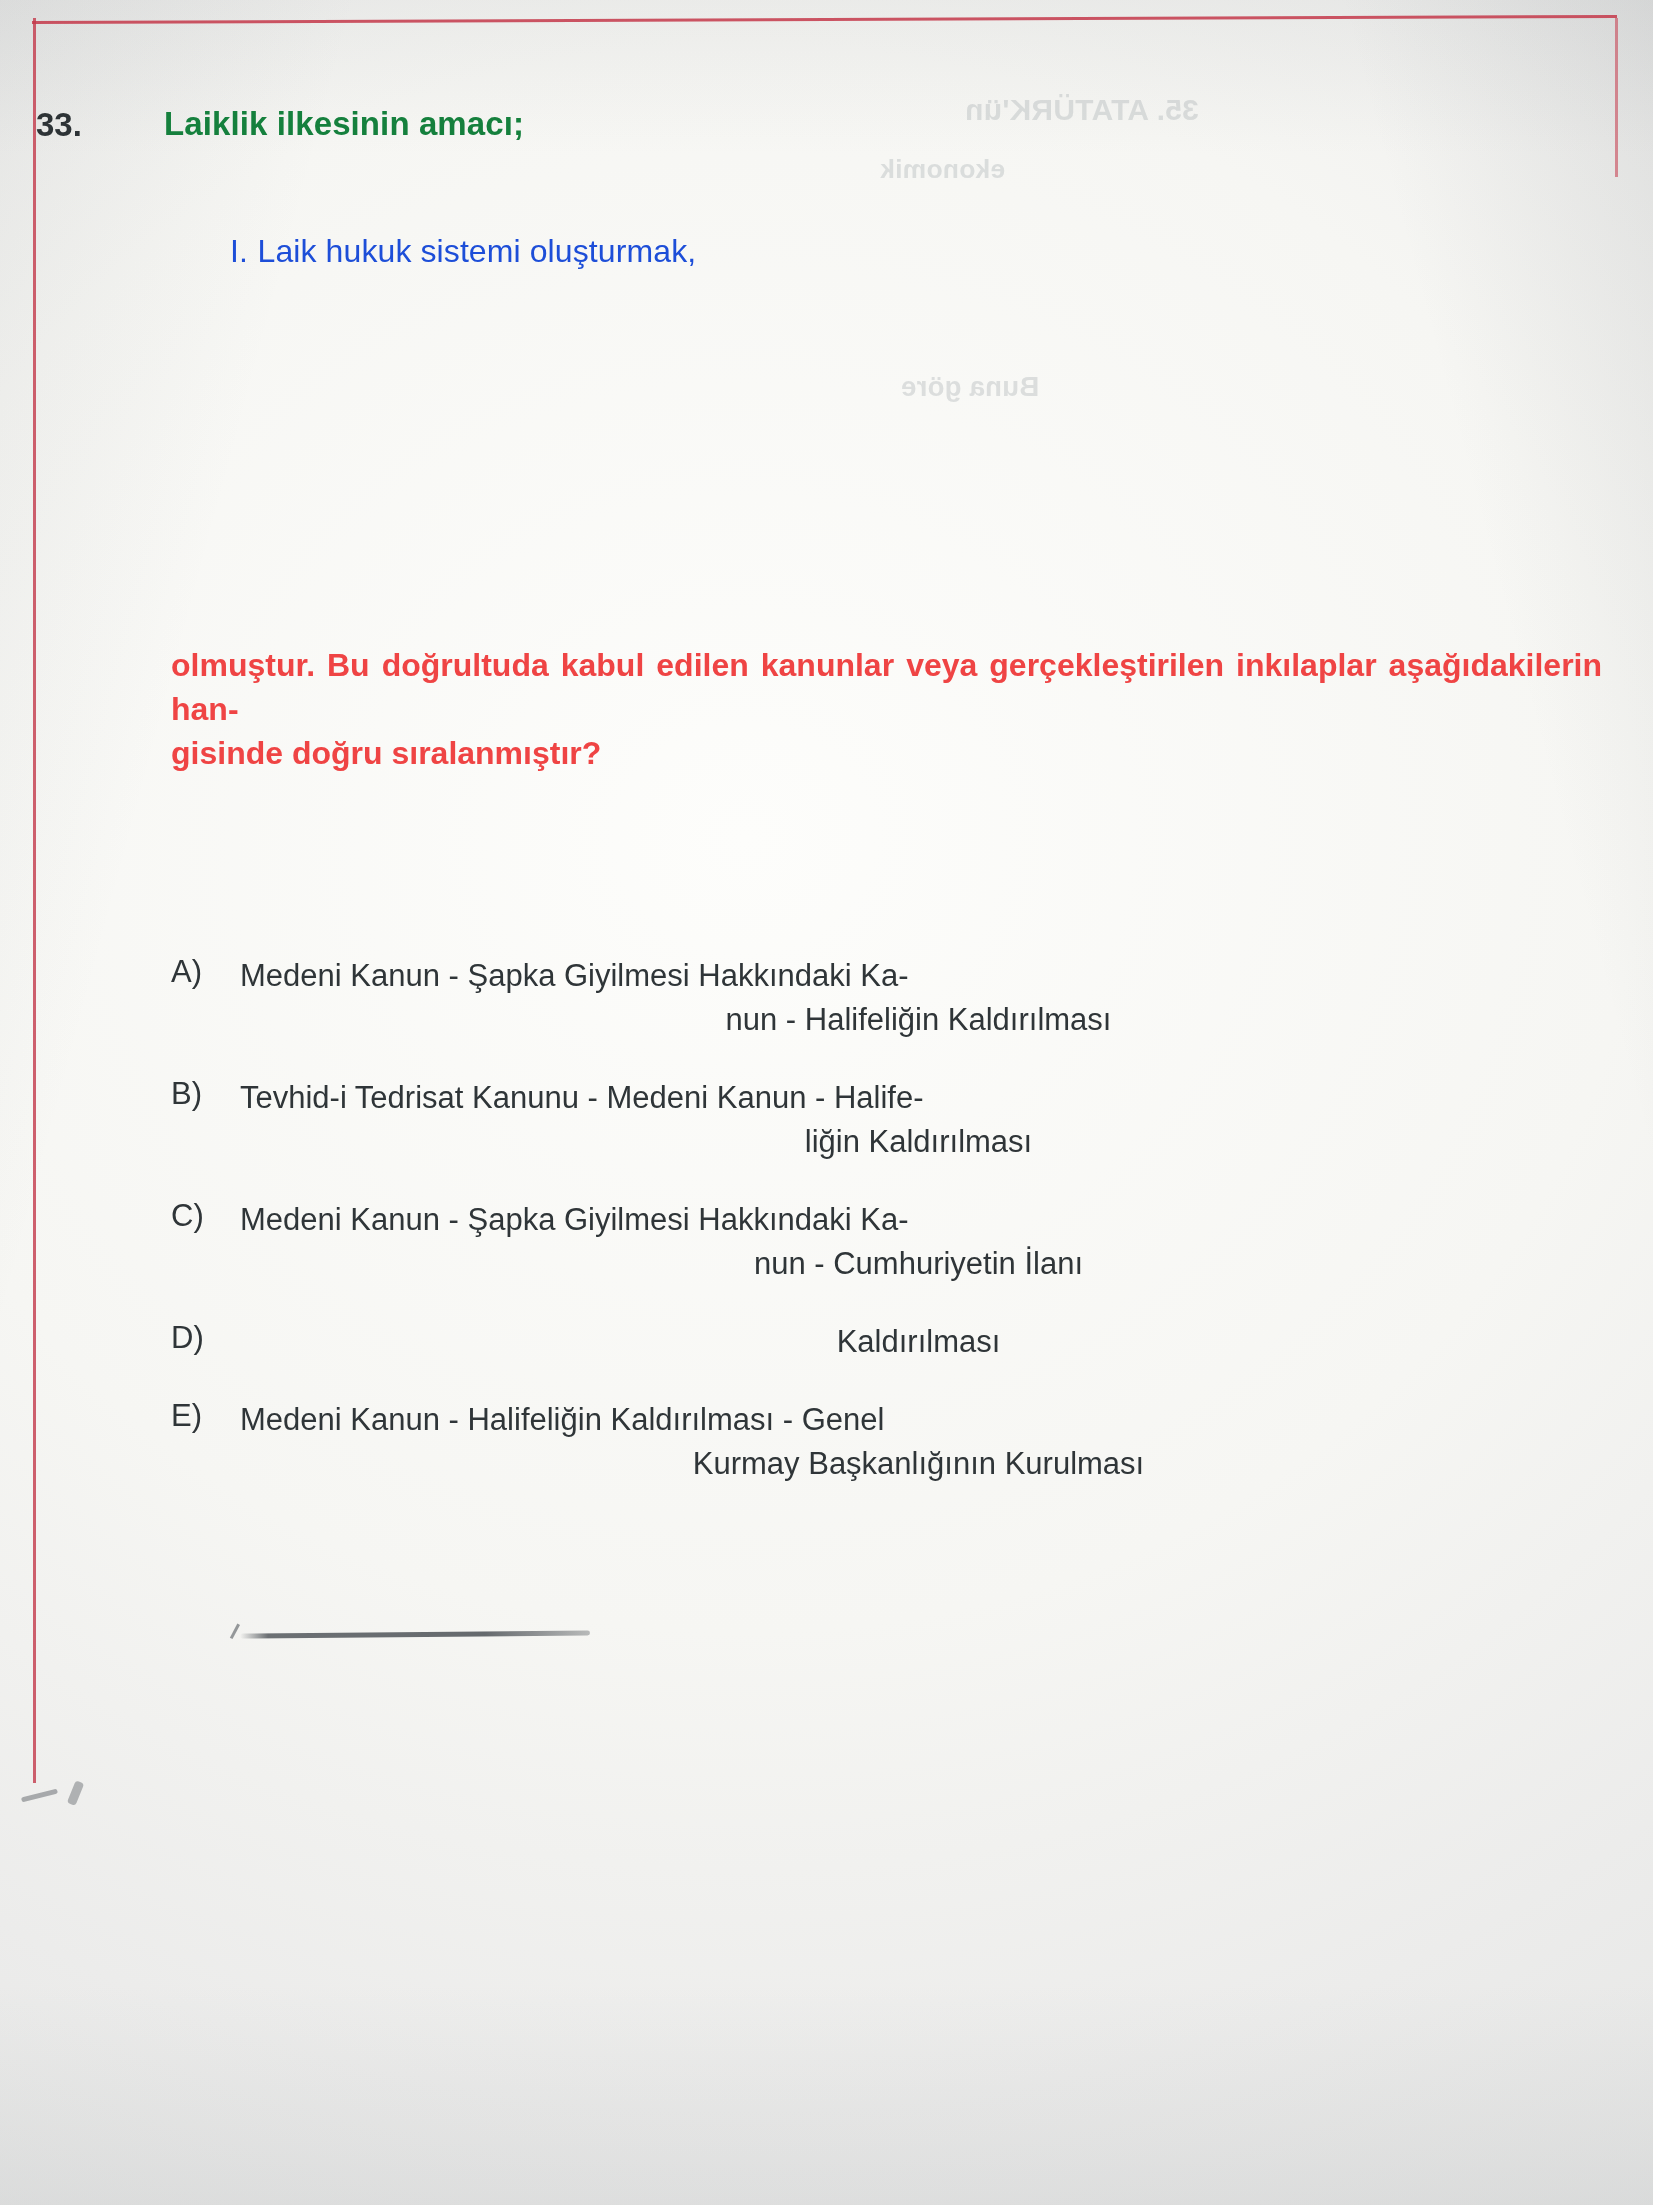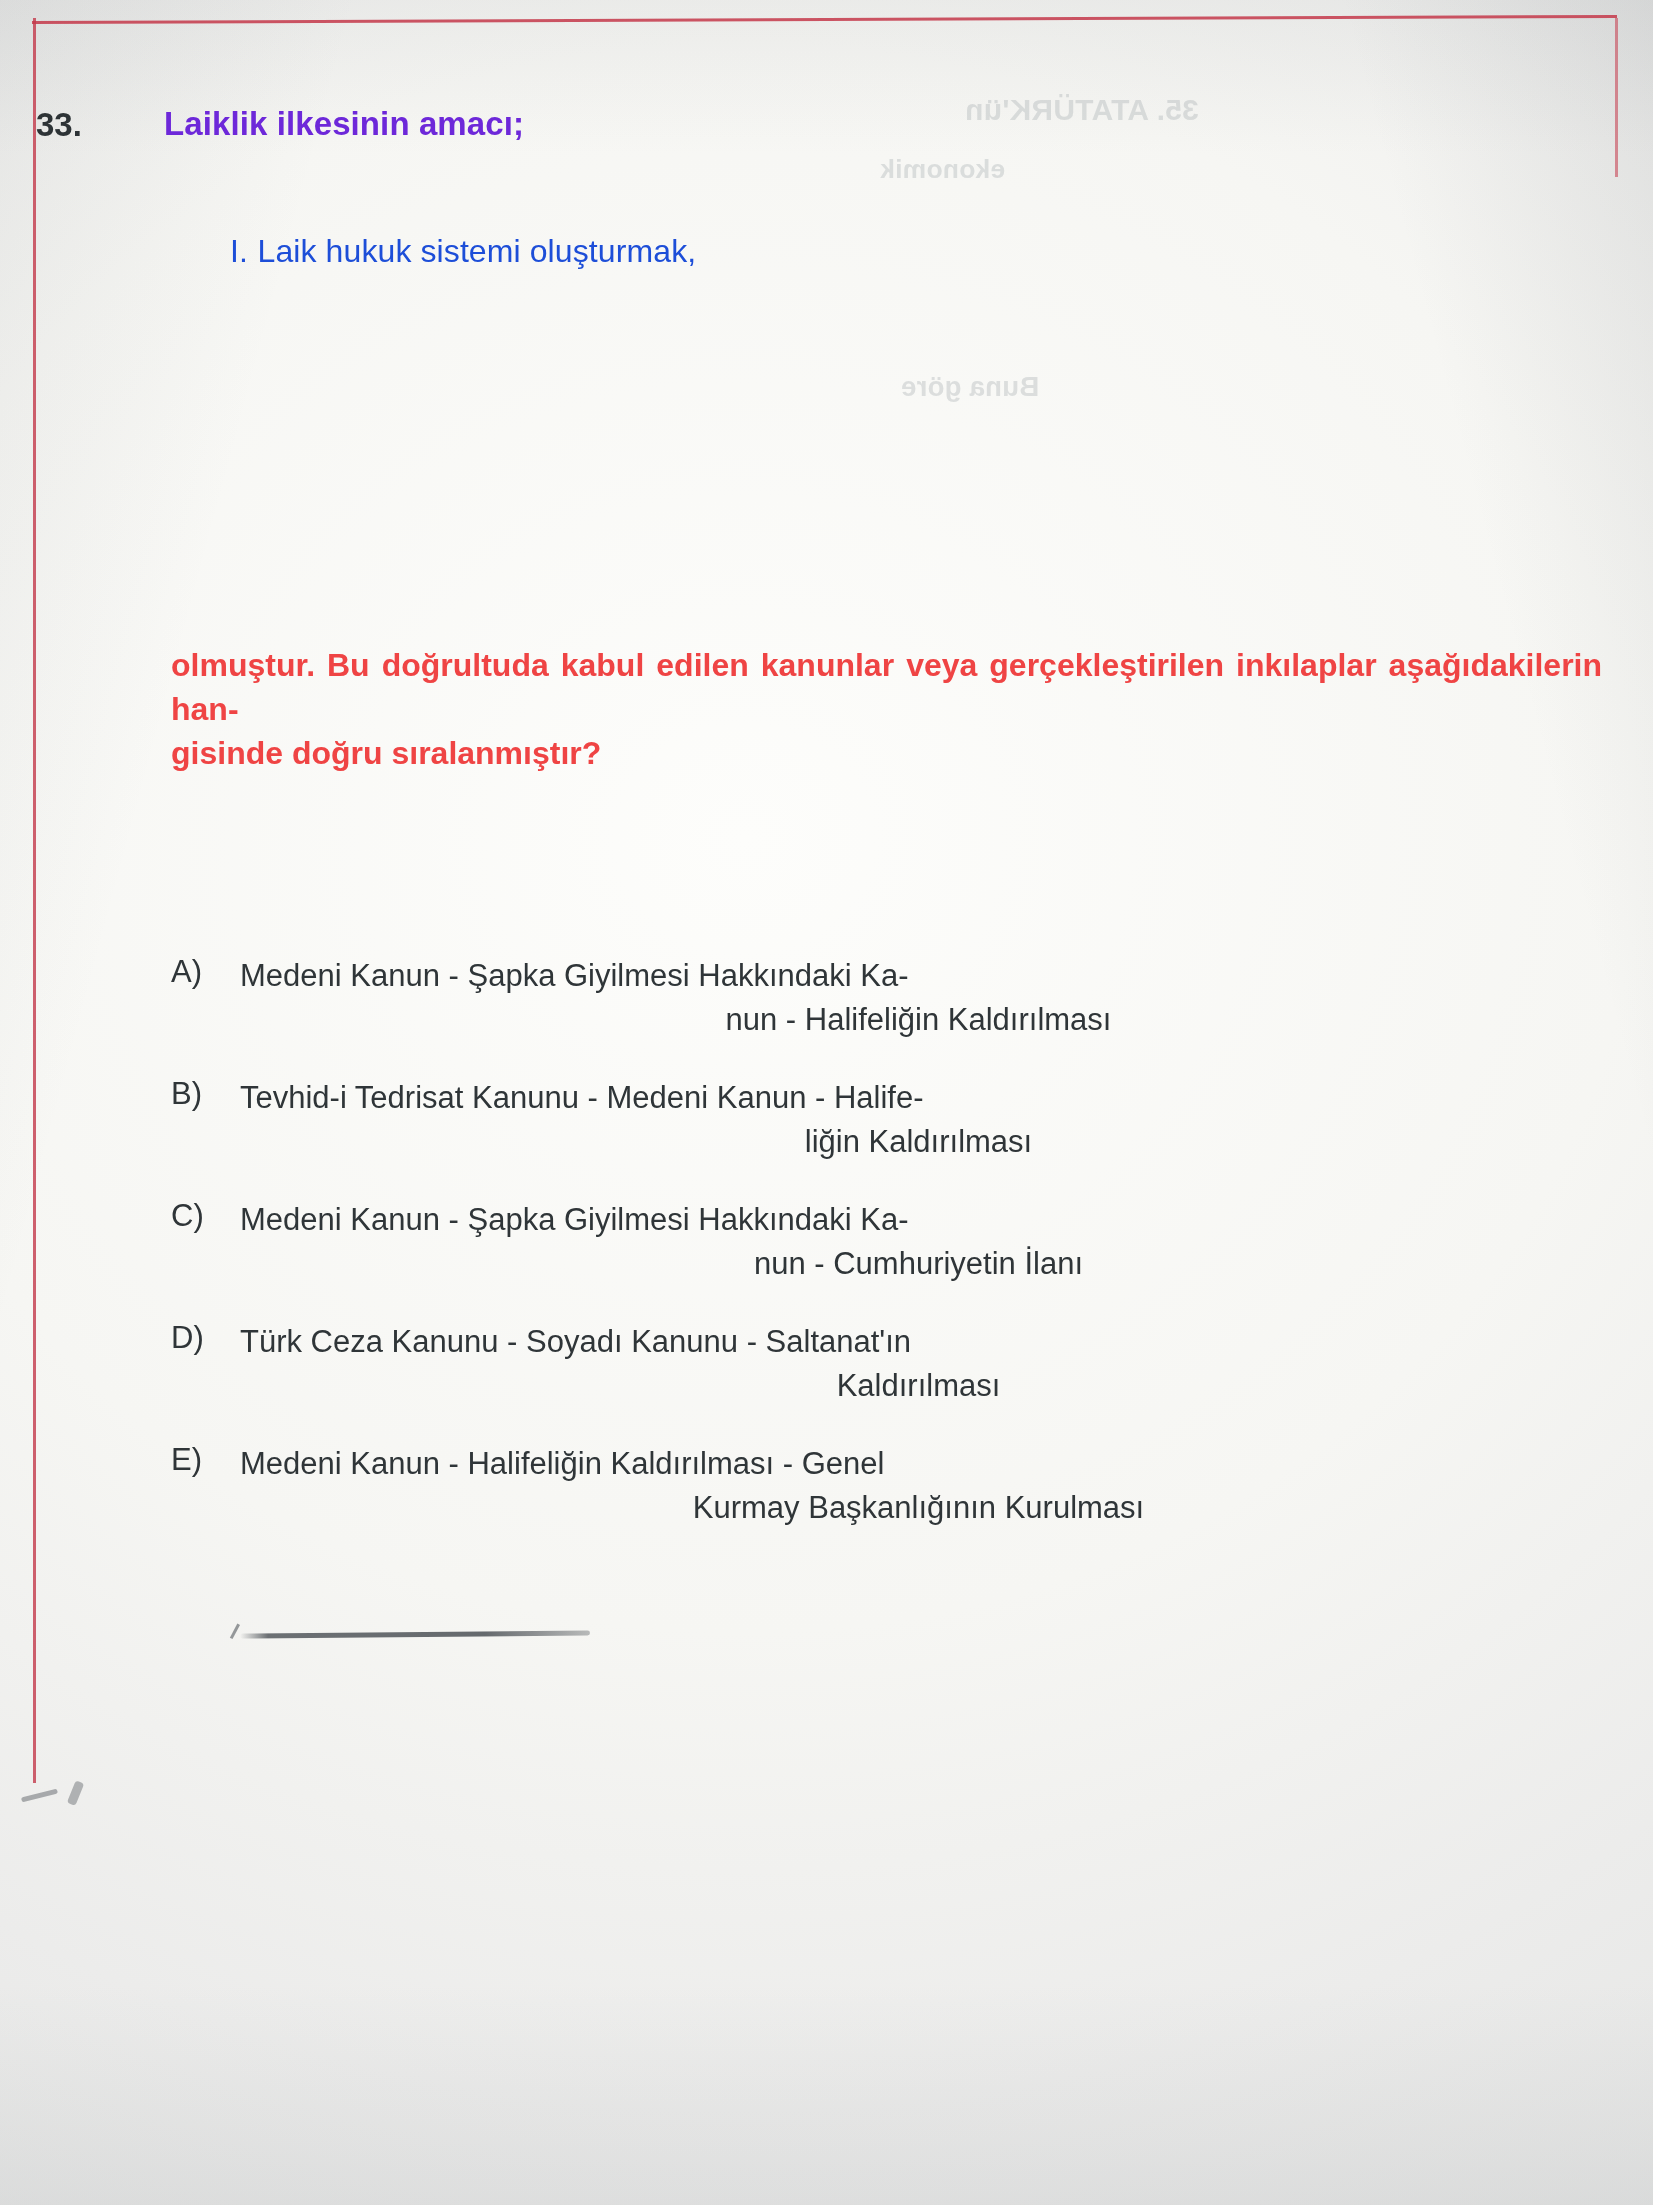--- a/index.html
+++ b/index.html
@@ -92,21 +92,21 @@
     font-size: 33px;
     font-weight: 700;
     color: #2d3336;
   }
   .stem {
     position: absolute;
     left: 164px;
     top: 105px;
     font-size: 33px;
     font-weight: 700;
-    color: #6d28d9;
+    color: #15803d;
     letter-spacing: 0.1px;
   }
 
   .roman {
     position: absolute;
     font-size: 32px;
     color: #1d4ed8;
     font-weight: 400;
     letter-spacing: 0.1px;
     white-space: nowrap;
@@ -255,21 +255,20 @@
       <span class="opt-letter">C)</span>
       <span class="opt-text">
         <span class="just">Medeni Kanun - Şapka Giyilmesi Hakkındaki Ka-</span>
         <span class="l2">nun - Cumhuriyetin İlanı</span>
       </span>
     </div>
 
     <div class="opt">
       <span class="opt-letter">D)</span>
       <span class="opt-text">
-        <span class="just">Türk Ceza Kanunu - Soyadı Kanunu - Saltanat'ın</span>
         <span class="l2">Kaldırılması</span>
       </span>
     </div>
 
     <div class="opt">
       <span class="opt-letter">E)</span>
       <span class="opt-text">
         <span class="just">Medeni Kanun - Halifeliğin Kaldırılması - Genel</span>
         <span class="l2">Kurmay Başkanlığının Kurulması</span>
       </span>

